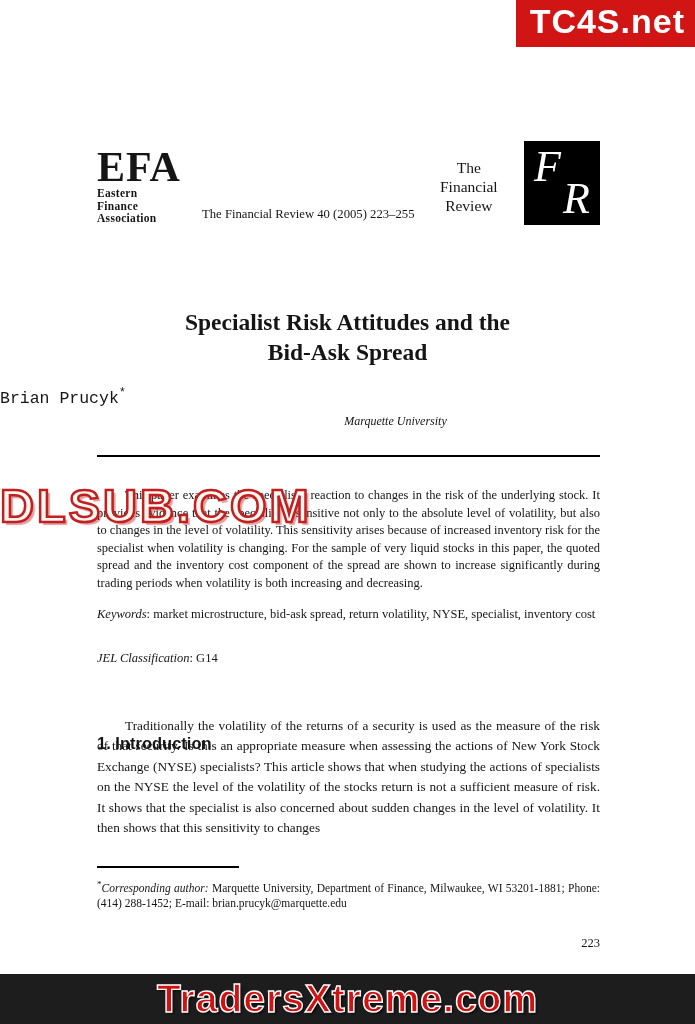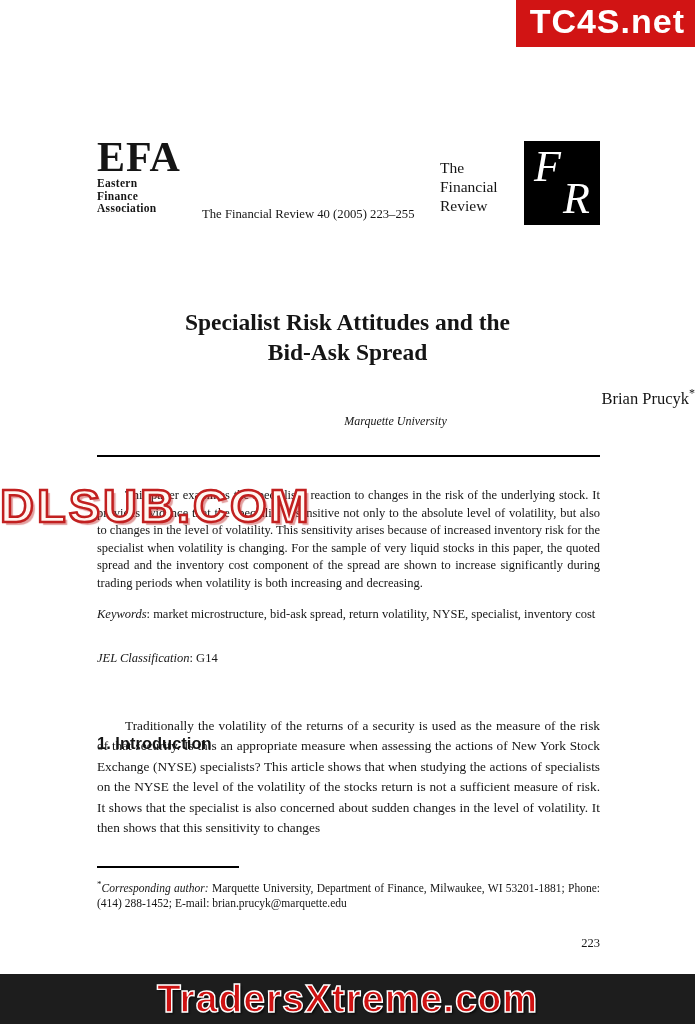--- a/index.html
+++ b/index.html
@@ -39,34 +39,34 @@
   }
   .wm-bottom-text {
     font-family: "Liberation Sans", sans-serif;
     font-weight: bold; font-size: 39px; letter-spacing: 1px;
     color: #cf1212;
     -webkit-text-stroke: 1.4px #ffffff;
     text-shadow: 2px 2px 2px rgba(0,0,0,0.6);
   }
 
   
-  .efa { position: absolute; left: 97px; top: 137px; }
+  .efa { position: absolute; left: 97px; top: 147px; }
   .efa-big {
     font-family: "Liberation Serif", serif;
     font-weight: bold; font-size: 42px; line-height: 40px; letter-spacing: 1px;
   }
   .efa-line {
     font-family: "Liberation Serif", serif;
     font-weight: bold; font-size: 11.5px; line-height: 12.5px; letter-spacing: 0.3px;
   }
   .citation {
     position: absolute; left: 202px; top: 207px;
     font-size: 12.7px;
   }
-  .journal { position: absolute; left: 440px; top: 158px; }
+  .journal { position: absolute; left: 440px; top: 158px; text-align: center; }
   .journal-line { font-size: 15.5px; line-height: 19px; }
   .fr-box {
     position: absolute; left: 524px; top: 141px;
     width: 76px; height: 84px; background: #000000;
   }
   .fr-f, .fr-r {
     position: absolute; color: #ffffff;
     font-family: "Liberation Serif", serif;
     font-style: italic; font-size: 44px; line-height: 44px;
   }
@@ -74,21 +74,21 @@
   .fr-r { bottom: 4px; right: 10px; }
 
   
   .title-block {
     position: absolute; top: 307px; left: 0; width: 100%;
     text-align: center;
     font-weight: bold; font-size: 23.5px; line-height: 30px;
   }
   .author-line {
     position: absolute; top: 386px; left: 0; width: 100%;
-    text-align: right; font-size: 16.5px;
+    text-align: left; font-size: 16.5px; font-family: Liberation Mono, monospace;
   }
   .author-line sup { font-size: 12px; }
   .affiliation {
     position: absolute; top: 414px; left: 0; width: 100%;
     text-align: center; font-style: italic; font-size: 12px; padding-left: 48px;
   }
 
   .col { position: absolute; left: 97px; width: 503px; }
 
   .rule-abstract { top: 455px; height: 1.5px; background: #000; }

